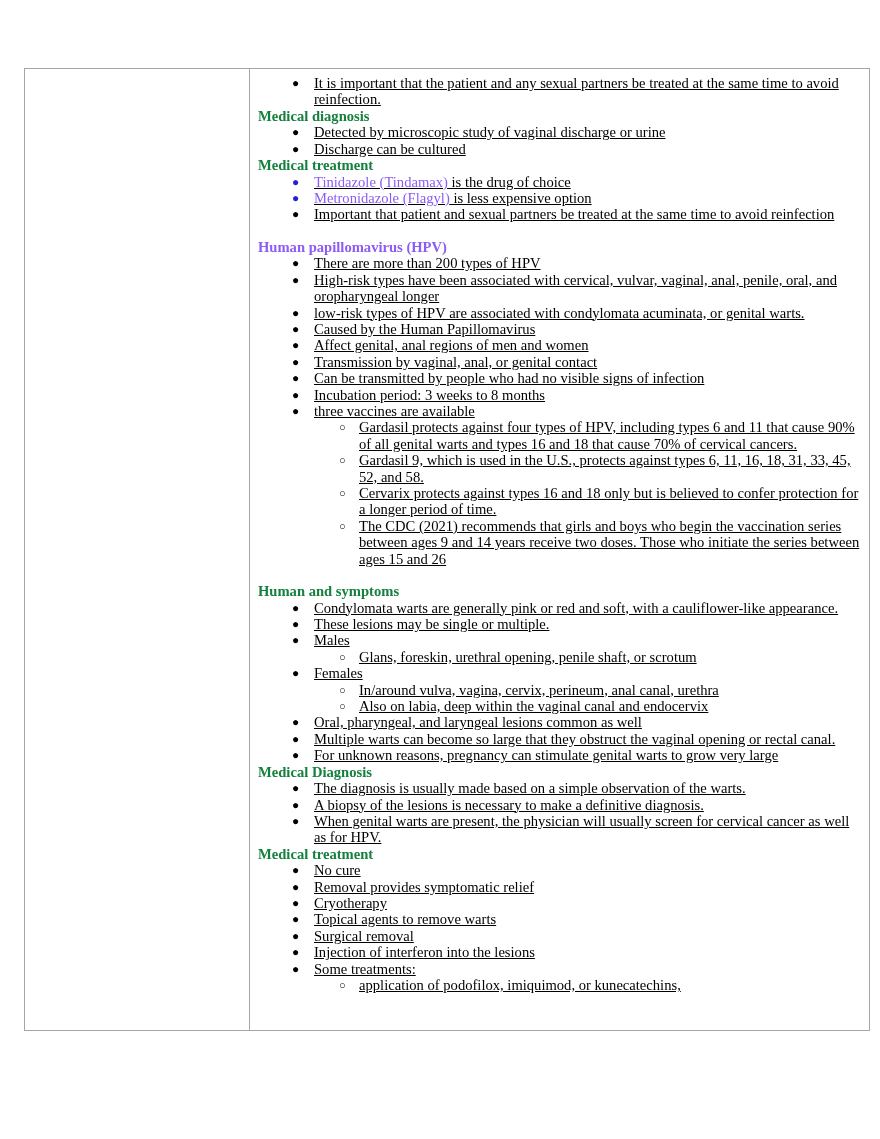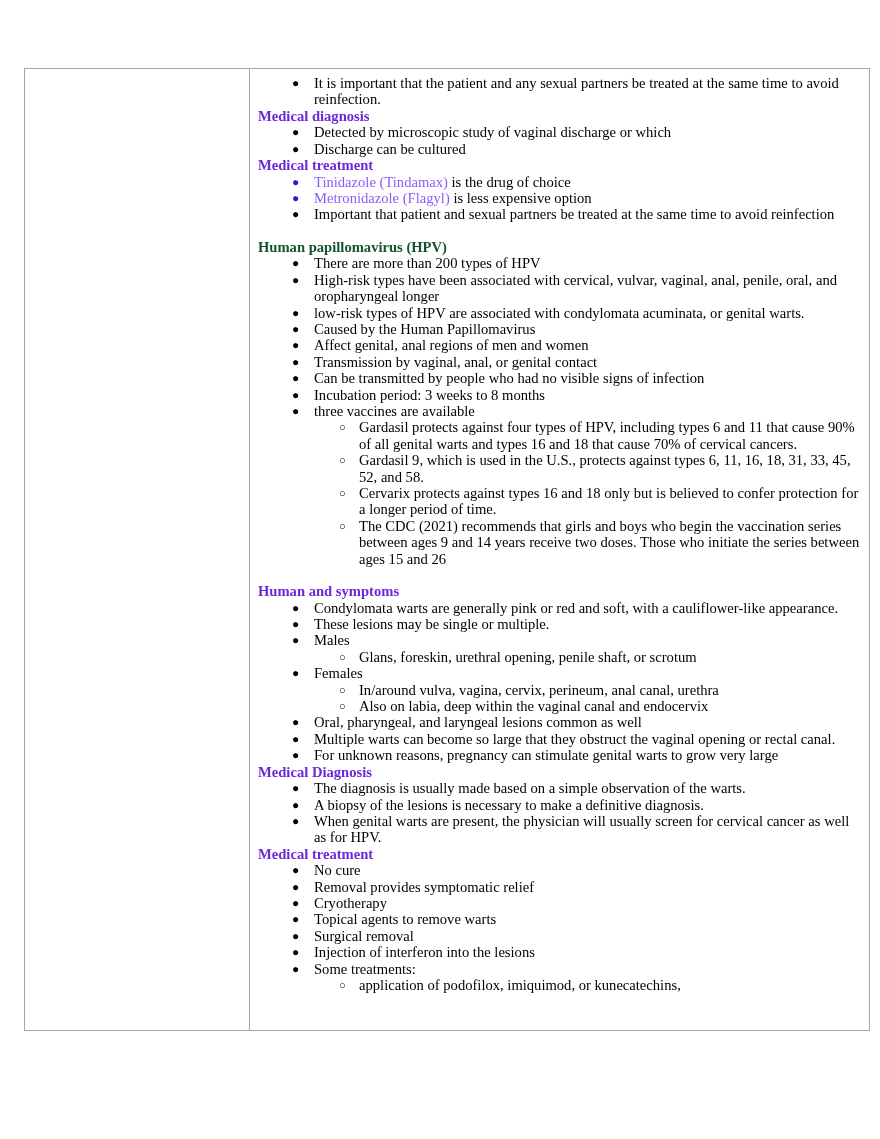--- a/index.html
+++ b/index.html
@@ -39,24 +39,24 @@
   td.col-right {
     width: 607px;
     padding: 6px 6px 14px 6px;
   }
   .heading {
     font-weight: bold;
     font-size: 14.6px;
     line-height: 16.5px;
     margin: 0 0 0 2px;
     padding: 0;
-    color: #6d28d9;
+    color: #15803d;
   }
   .heading.red {
-    color: #14532d;
+    color: #8b5cf6;
   }
   .spacer {
     height: 16px;
     line-height: 16px;
     font-size: 14.6px;
   }
 
   ul.lvl1, ul.lvl2 {
     list-style: none;
     margin: 0;
@@ -75,20 +75,21 @@
     top: 0;
     font-size: 12px;
     line-height: 16.4px;
     color: #000000;
   }
   ul.lvl1 > li.blue > .bullet {
     color: #2222cc;
   }
   ul.lvl1 > li .txt {
     display: block;
+    text-decoration: underline;
   }
   .drug {
     color: #8b5cf6;
   }
 
   ul.lvl2 {
     margin: 0;
     padding: 0;
   }
   ul.lvl2 > li {
@@ -127,21 +128,21 @@
               <ul class="lvl1">
                 <li>
                   <span class="bullet">●</span>
                   <span class="txt">It is important that the patient and any sexual partners be treated at the same time to avoid reinfection.</span>
                 </li>
               </ul>
               <div class="heading">Medical diagnosis</div>
               <ul class="lvl1">
                 <li>
                   <span class="bullet">●</span>
-                  <span class="txt">Detected by microscopic study of vaginal discharge or which</span>
+                  <span class="txt">Detected by microscopic study of vaginal discharge or urine</span>
                 </li>
                 <li>
                   <span class="bullet">●</span>
                   <span class="txt">Discharge can be cultured</span>
                 </li>
               </ul>
               <div class="heading">Medical treatment</div>
               <ul class="lvl1">
                 <li class="blue">
                   <span class="bullet">●</span>

